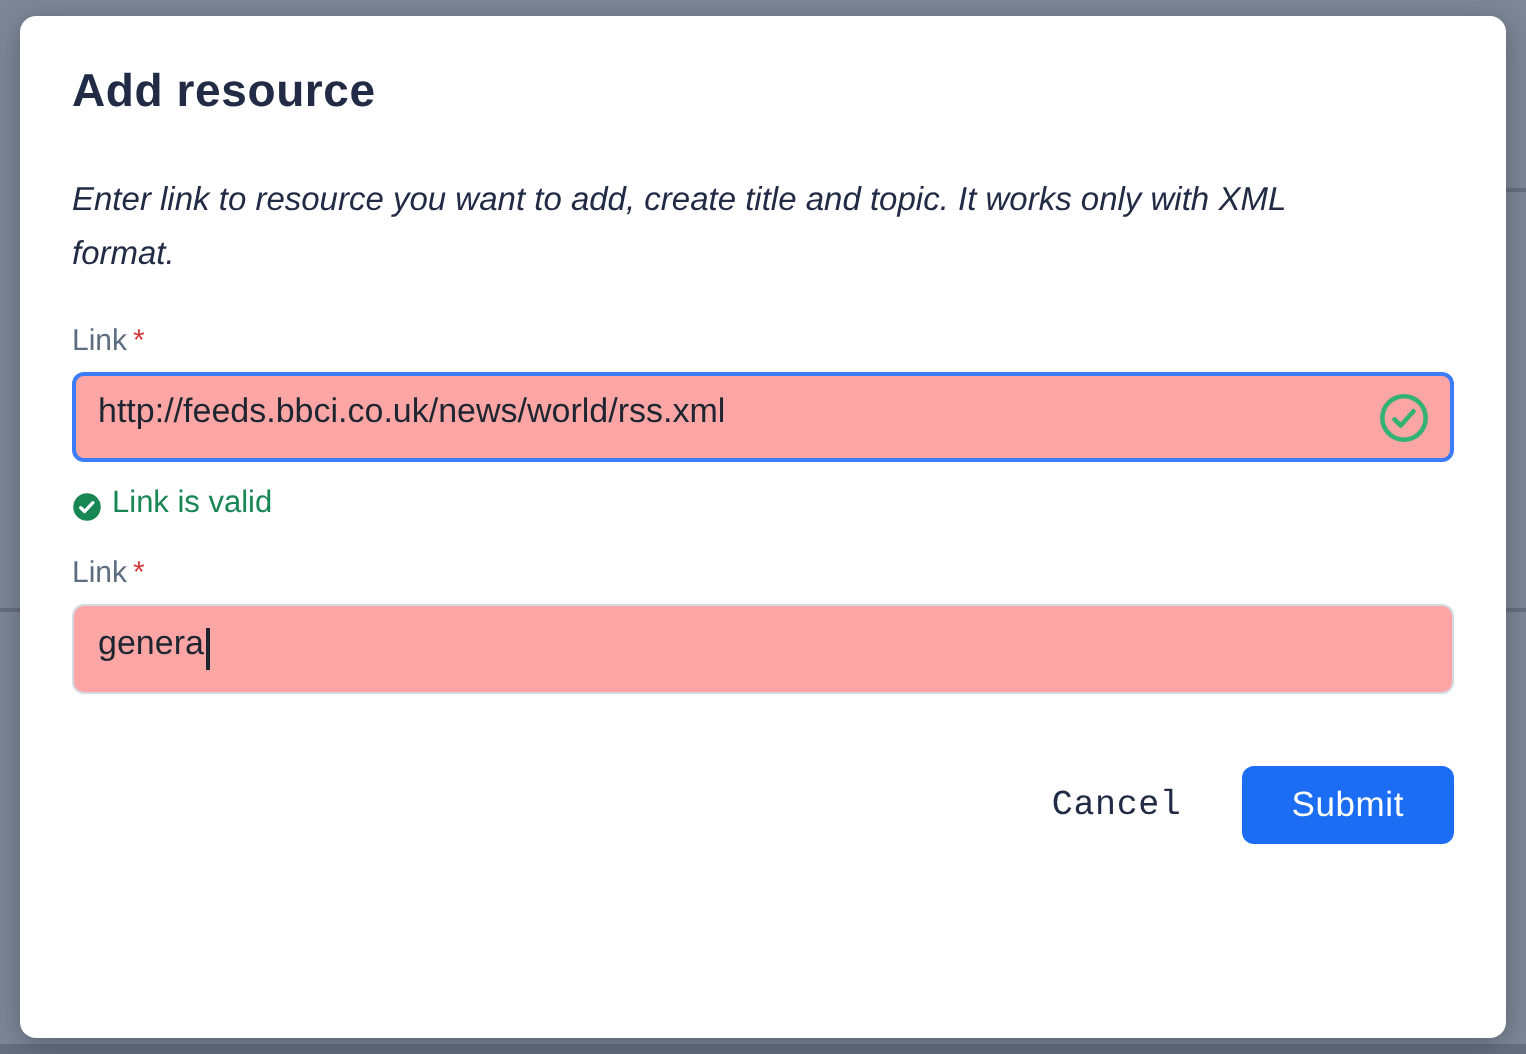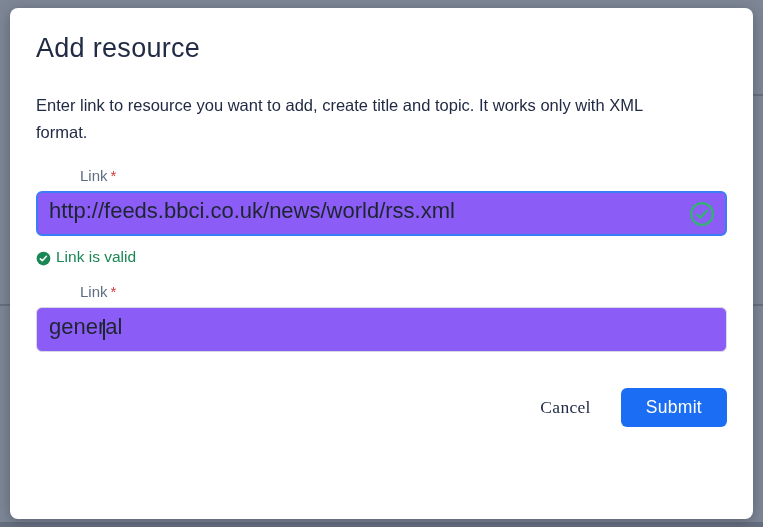--- a/index.html
+++ b/index.html
@@ -33,53 +33,53 @@
     position:absolute;
     left:10px;top:8px;right:10px;bottom:8px;
     background:var(--modal-bg);
     border-radius:8px;
     box-shadow:0 3px 14px rgba(25,32,50,0.35);
     padding:22px 26px 26px 26px;
     z-index:1;
   }
   .modal-title{
     color:var(--title-navy);
-    font-size:27px;
-    font-weight:400;
+    font-size:23px;
+    font-weight:700;
     letter-spacing:0.3px;
     line-height:1.35;
   }
   .modal-desc{
     margin-top:26px;
     color:var(--title-navy);
     font-size:16.5px;
     line-height:27px;
     max-width:645px;
+    font-style:italic;
   }
   .field-label{
     display:block;
     margin-top:12px;
     color:var(--label-slate);
     font-size:15px;
     line-height:20px;
-    margin-left:44px;
   }
   .field-label.first{margin-top:20px;}
   .field-label .req{color:var(--required-red);margin-left:3px;}
   .input-wrap{position:relative;margin-top:5px;}
   .text-input{
     width:100%;
     height:45px;
     border:1px solid var(--input-border);
     border-radius:6px;
     padding:0 44px 6px 12px;
     font-family:"Liberation Sans","DejaVu Sans",sans-serif;
-    font-size:22px;
+    font-size:17px;
     color:var(--input-text);
-    background:#8b5cf6;
+    background:#fca5a5;
     outline:none;
   }
   .text-input.focus-valid{border:2px solid var(--focus-border);padding-left:11px;}
   .valid-ring{
     position:absolute;right:12px;top:50%;
     transform:translateY(-50%);
     width:26px;height:26px;display:flex;align-items:center;justify-content:center;
   }
   .valid-msg{
     margin-top:12px;
@@ -92,21 +92,21 @@
     position:absolute;left:67px;top:12px;
     width:1.5px;height:21px;background:var(--input-text);
   }
   .modal-footer{
     margin-top:36px;
     display:flex;justify-content:flex-end;align-items:center;gap:30px;
   }
   .btn-cancel{
     background:none;border:none;cursor:pointer;
     color:var(--title-navy);
-    font-family:Liberation Serif, serif;
+    font-family:Liberation Mono, monospace;
     font-size:17.5px;letter-spacing:0.3px;
   }
   .btn-submit{
     background:var(--accent-blue);
     color:var(--button-text);
     border:none;cursor:pointer;
     border-radius:6px;
     padding:9px 25px;
     font-family:Liberation Sans, sans-serif;
     font-size:17.5px;letter-spacing:0.3px;

